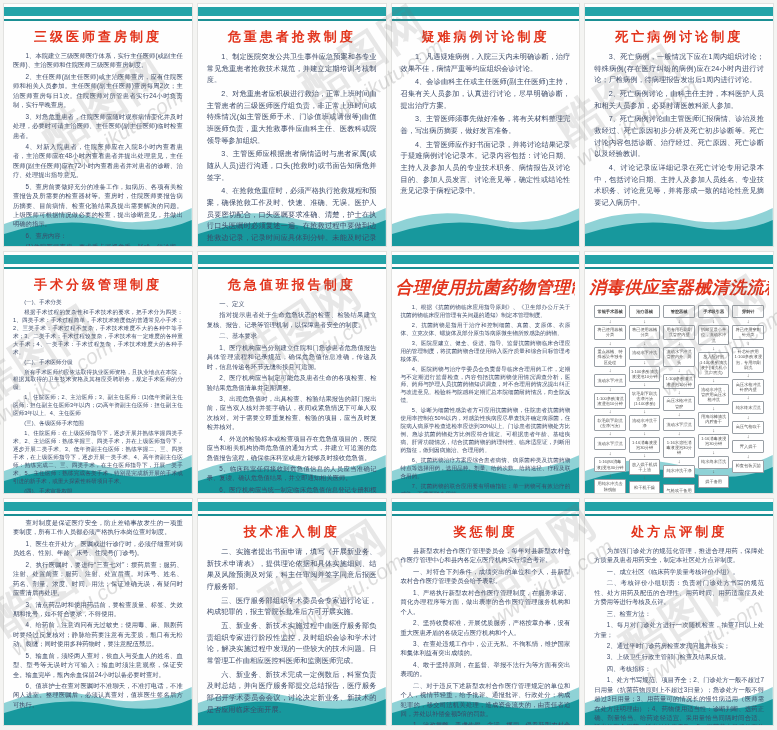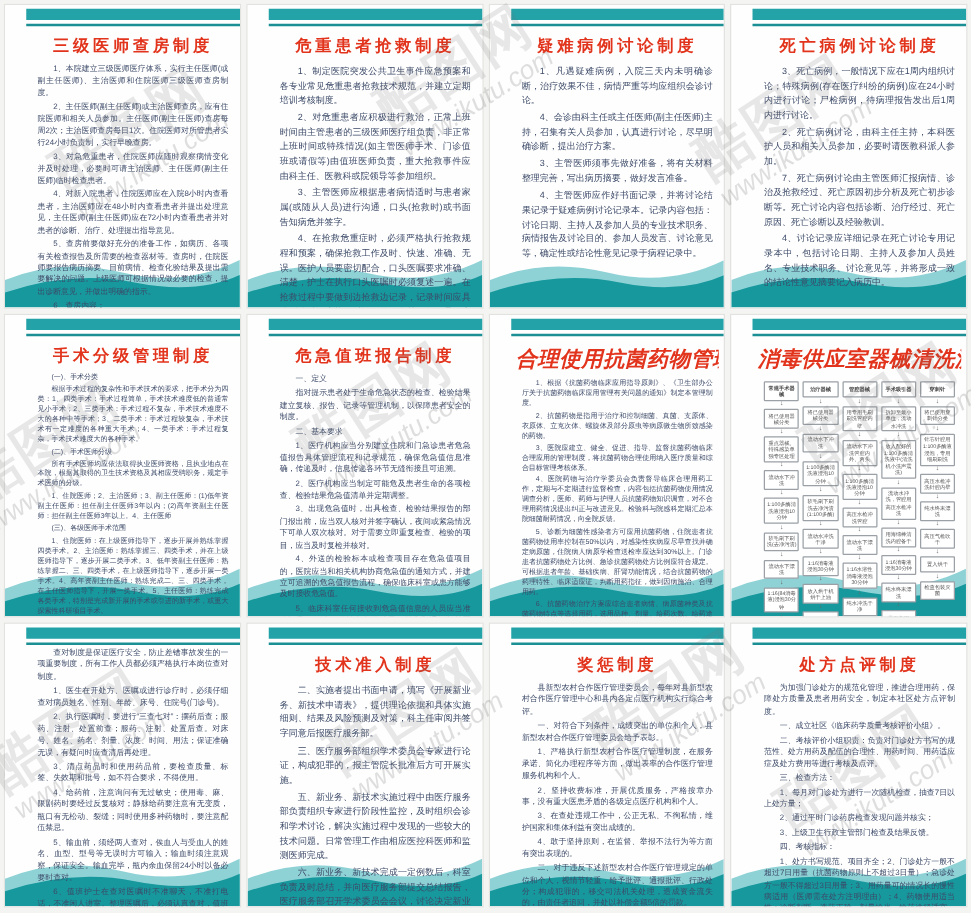--- a/index.html
+++ b/index.html
@@ -10,21 +10,21 @@
   }
   .grid{
     position:absolute;inset:0;
     display:grid;
     grid-template-columns:repeat(4,1fr);
     grid-template-rows:244px 243px 228px;
     gap:4px;padding:3px;box-sizing:border-box;
   }
   .poster{
     position:relative;background:#fefefe;overflow:hidden;
-    border:1px solid #e2e2e0;display:flex;flex-direction:column;padding-left:17px;
+    border:1px solid #e2e2e0;display:flex;flex-direction:column;
   }
   .top-band{height:9px;background:#23a3a8;margin-top:3px;flex:0 0 auto;}
   .top-line{height:2px;background:#1b8f94;margin-top:3px;flex:0 0 auto;}
   .poster-title{
     color:#e23а1c;color:#e2341c;font-weight:bold;text-align:center;
     font-size:13px;letter-spacing:3px;margin:7px 4px 3px;white-space:nowrap;
     overflow:hidden;flex:0 0 auto;position:relative;z-index:1;
   }
   .poster-title.long{font-size:17px;letter-spacing:0.5px;font-style:italic;}
   .poster-body{

